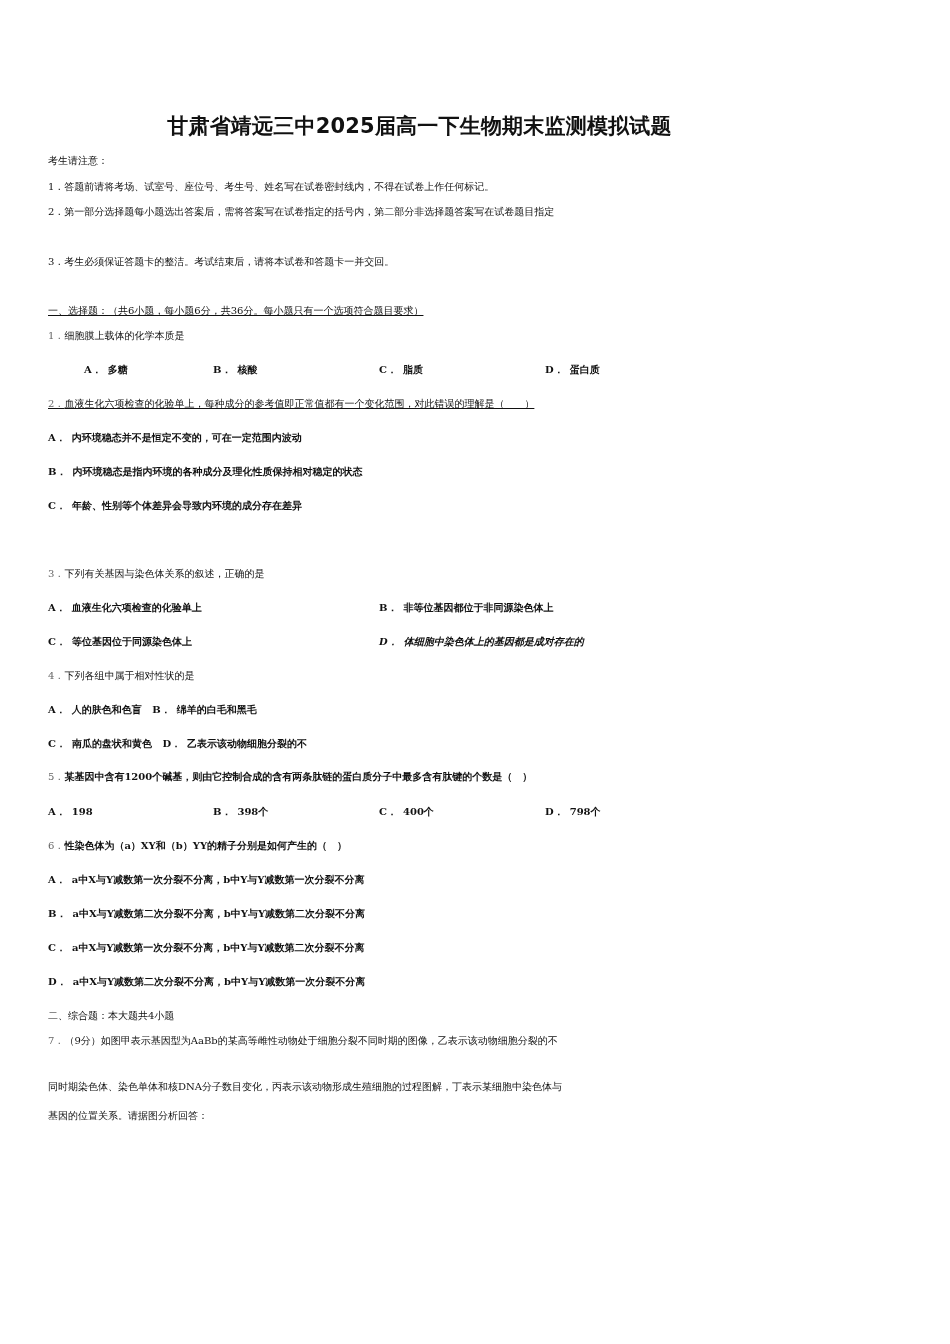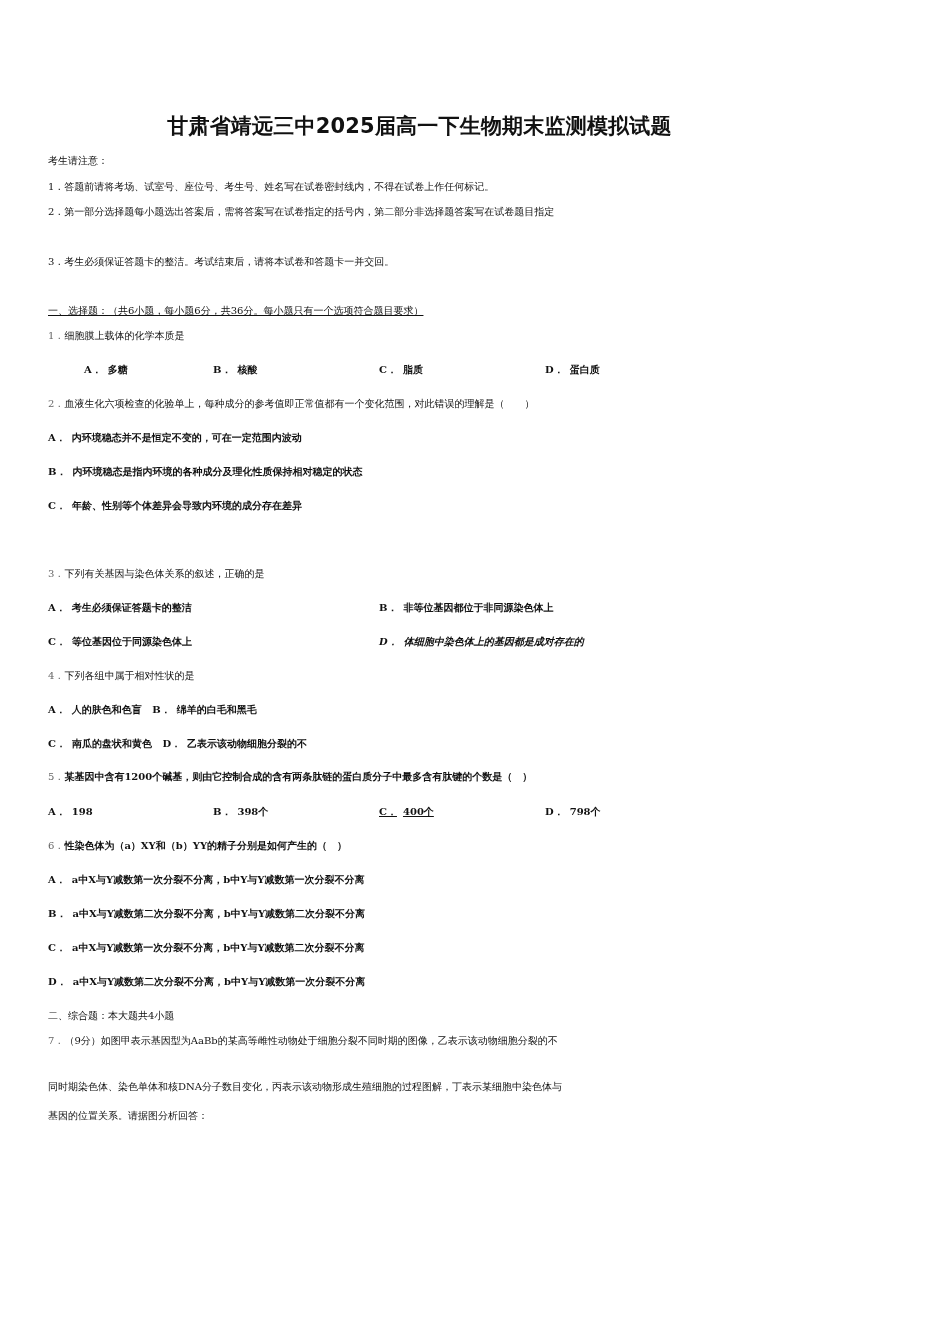--- a/index.html
+++ b/index.html
@@ -40,32 +40,32 @@
   <div class="line" style="top:326px;">
     <span class="qnum">1．</span><span>细胞膜上载体的化学本质是</span>
   </div>
   <div class="line" style="top:360px;">
     <span class="opt" style="left:0px;margin-left:36px;"><span class="optlabel">A．</span><span>多糖</span></span>
     <span class="opt" style="left:165px;"><span class="optlabel">B．</span><span>核酸</span></span>
     <span class="opt" style="left:331px;"><span class="optlabel">C．</span><span>脂质</span></span>
     <span class="opt" style="left:497px;"><span class="optlabel">D．</span><span>蛋白质</span></span>
   </div>
 
-  <div class="line" style="top:394px;">
+  <div class="line" style="top:394px;text-decoration:underline;">
     <span class="qnum">2．</span><span>血液生化六项检查的化验单上，每种成分的参考值即正常值都有一个变化范围，对此错误的理解是（　　）</span>
   </div>
   <div class="line bold" style="top:428px;"><span class="optlabel">A．</span><span>内环境稳态并不是恒定不变的，可在一定范围内波动</span></div>
   <div class="line bold" style="top:462px;"><span class="optlabel">B．</span><span>内环境稳态是指内环境的各种成分及理化性质保持相对稳定的状态</span></div>
   <div class="line bold" style="top:496px;"><span class="optlabel">C．</span><span>年龄、性别等个体差异会导致内环境的成分存在差异</span></div>
 
   <div class="line" style="top:564px;">
     <span class="qnum">3．</span><span>下列有关基因与染色体关系的叙述，正确的是</span>
   </div>
   <div class="line" style="top:598px;">
-    <span class="opt" style="left:0px;"><span class="optlabel">A．</span><span>考生必须保证答题卡的整洁</span></span>
+    <span class="opt" style="left:0px;"><span class="optlabel">A．</span><span>血液生化六项检查的化验单上</span></span>
     <span class="opt" style="left:331px;"><span class="optlabel">B．</span><span>非等位基因都位于非同源染色体上</span></span>
   </div>
   <div class="line" style="top:632px;">
     <span class="opt" style="left:0px;"><span class="optlabel">C．</span><span>等位基因位于同源染色体上</span></span>
     <span class="opt" style="left:331px;font-style:italic;"><span class="optlabel">D．</span><span>体细胞中染色体上的基因都是成对存在的</span></span>
   </div>
 
   <div class="line" style="top:666px;">
     <span class="qnum">4．</span><span>下列各组中属于相对性状的是</span>
   </div>
@@ -75,21 +75,21 @@
   <div class="line bold" style="top:734px;">
     <span><span class="optlabel">C．</span><span>南瓜的盘状和黄色</span></span>&nbsp;&nbsp;&nbsp;<span><span class="optlabel">D．</span><span>乙表示该动物细胞分裂的不</span></span>
   </div>
 
   <div class="line bold" style="top:767px;">
     <span class="qnum">5．</span><span>某基因中含有1200个碱基，则由它控制合成的含有两条肽链的蛋白质分子中最多含有肽键的个数是（　）</span>
   </div>
   <div class="line" style="top:802px;">
     <span class="opt" style="left:0px;"><span class="optlabel">A．</span><span>198</span></span>
     <span class="opt" style="left:165px;"><span class="optlabel">B．</span><span>398个</span></span>
-    <span class="opt" style="left:331px;text-decoration:underline;"><span class="optlabel">C．</span><span>400个</span></span>
+    <span class="opt" style="left:331px;"><span class="optlabel">C．</span><span>400个</span></span>
     <span class="opt" style="left:497px;"><span class="optlabel">D．</span><span>798个</span></span>
   </div>
 
   <div class="line bold" style="top:836px;">
     <span class="qnum">6．</span><span>性染色体为（a）XY和（b）YY的精子分别是如何产生的（　）</span>
   </div>
   <div class="line bold" style="top:870px;"><span class="optlabel">A．</span><span>a中X与Y减数第一次分裂不分离，b中Y与Y减数第一次分裂不分离</span></div>
   <div class="line bold" style="top:904px;"><span class="optlabel">B．</span><span>a中X与Y减数第二次分裂不分离，b中Y与Y减数第二次分裂不分离</span></div>
   <div class="line bold" style="top:938px;"><span class="optlabel">C．</span><span>a中X与Y减数第一次分裂不分离，b中Y与Y减数第二次分裂不分离</span></div>
   <div class="line bold" style="top:972px;"><span class="optlabel">D．</span><span>a中X与Y减数第二次分裂不分离，b中Y与Y减数第一次分裂不分离</span></div>

